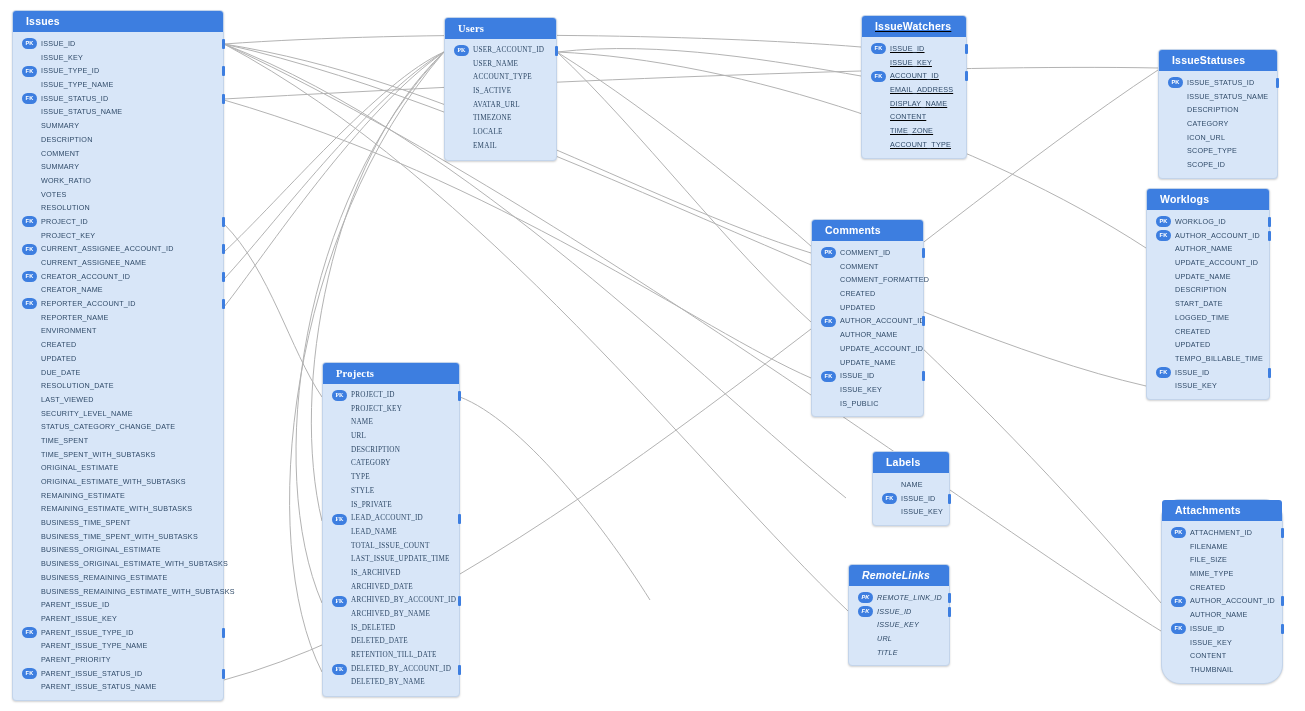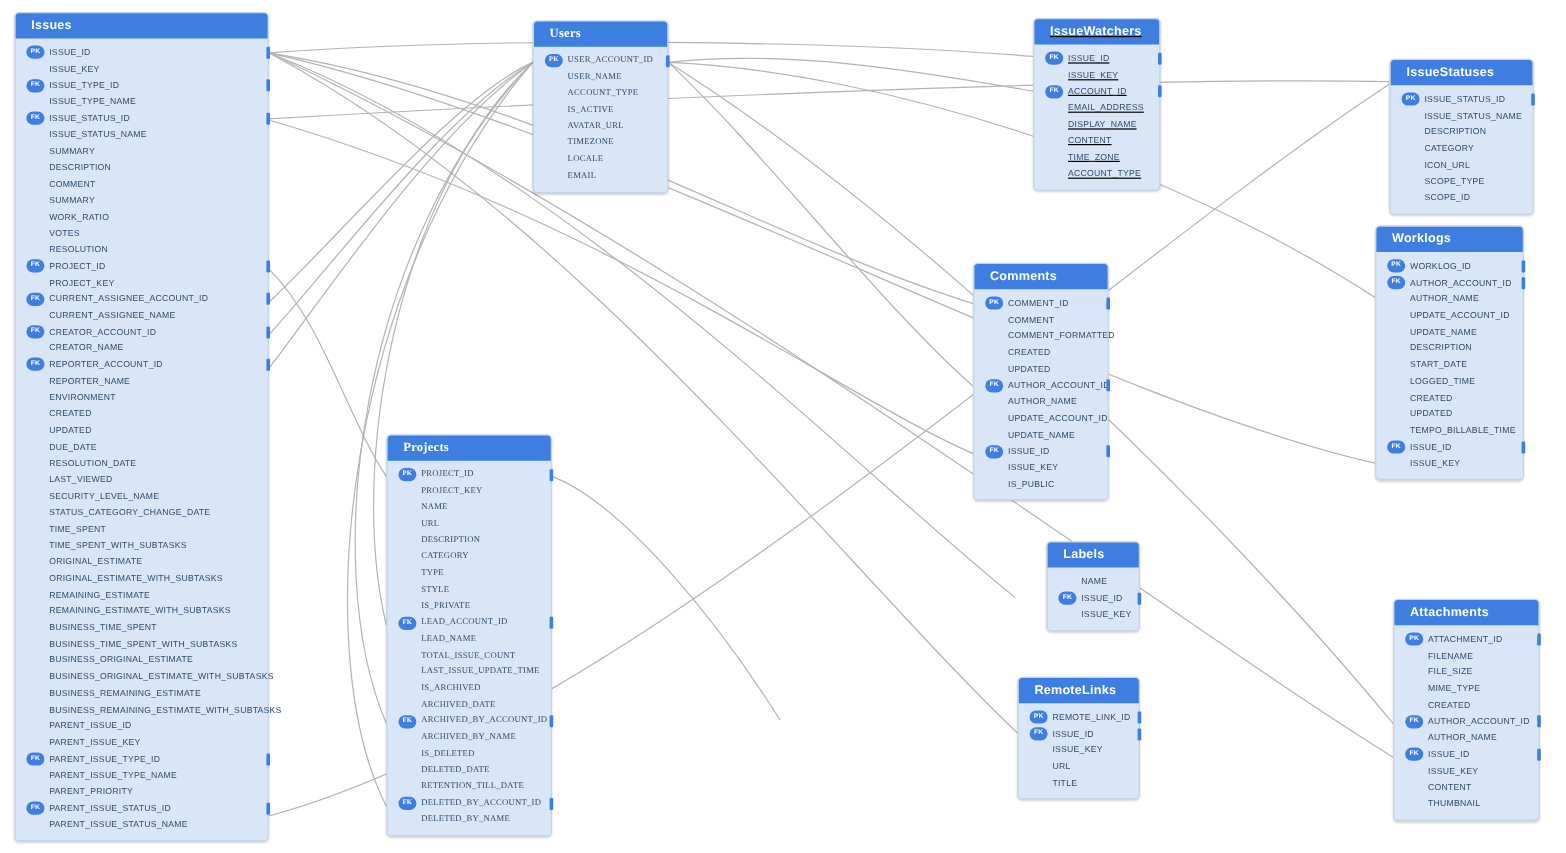--- a/index.html
+++ b/index.html
@@ -263,31 +263,31 @@
         </div>
       </div>
       <div class="entity" style="left: 872px; top: 451px; width: 78px;">
         <div class="entity-header">Labels</div>
         <div class="entity-body">
           <div class="field"><span>NAME</span></div>
           <div class="field"><span class="keybadge">FK</span><span>ISSUE_ID</span><span class="port right"></span></div>
           <div class="field"><span>ISSUE_KEY</span></div>
         </div>
       </div>
-      <div class="entity" style="left: 848px; top: 564px; width: 102px;">
+      <div class="entity" style="left: 848px; top: 564px; width: 102px; font-style: italic;">
         <div class="entity-header">RemoteLinks</div>
         <div class="entity-body">
           <div class="field"><span class="keybadge">PK</span><span>REMOTE_LINK_ID</span><span class="port right"></span></div>
           <div class="field"><span class="keybadge">FK</span><span>ISSUE_ID</span><span class="port right"></span></div>
           <div class="field"><span>ISSUE_KEY</span></div>
           <div class="field"><span>URL</span></div>
           <div class="field"><span>TITLE</span></div>
         </div>
       </div>
-      <div class="entity" style="left: 1161px; top: 499px; width: 122px;">
+      <div class="entity" style="left: 1161px; top: 499px; width: 122px; border-radius: 19px;">
         <div class="entity-header">Attachments</div>
         <div class="entity-body">
           <div class="field"><span class="keybadge">PK</span><span>ATTACHMENT_ID</span><span class="port right"></span></div>
           <div class="field"><span>FILENAME</span></div>
           <div class="field"><span>FILE_SIZE</span></div>
           <div class="field"><span>MIME_TYPE</span></div>
           <div class="field"><span>CREATED</span></div>
           <div class="field"><span class="keybadge">FK</span><span>AUTHOR_ACCOUNT_ID</span><span class="port right"></span></div>
           <div class="field"><span>AUTHOR_NAME</span></div>
           <div class="field"><span class="keybadge">FK</span><span>ISSUE_ID</span><span class="port right"></span></div>

